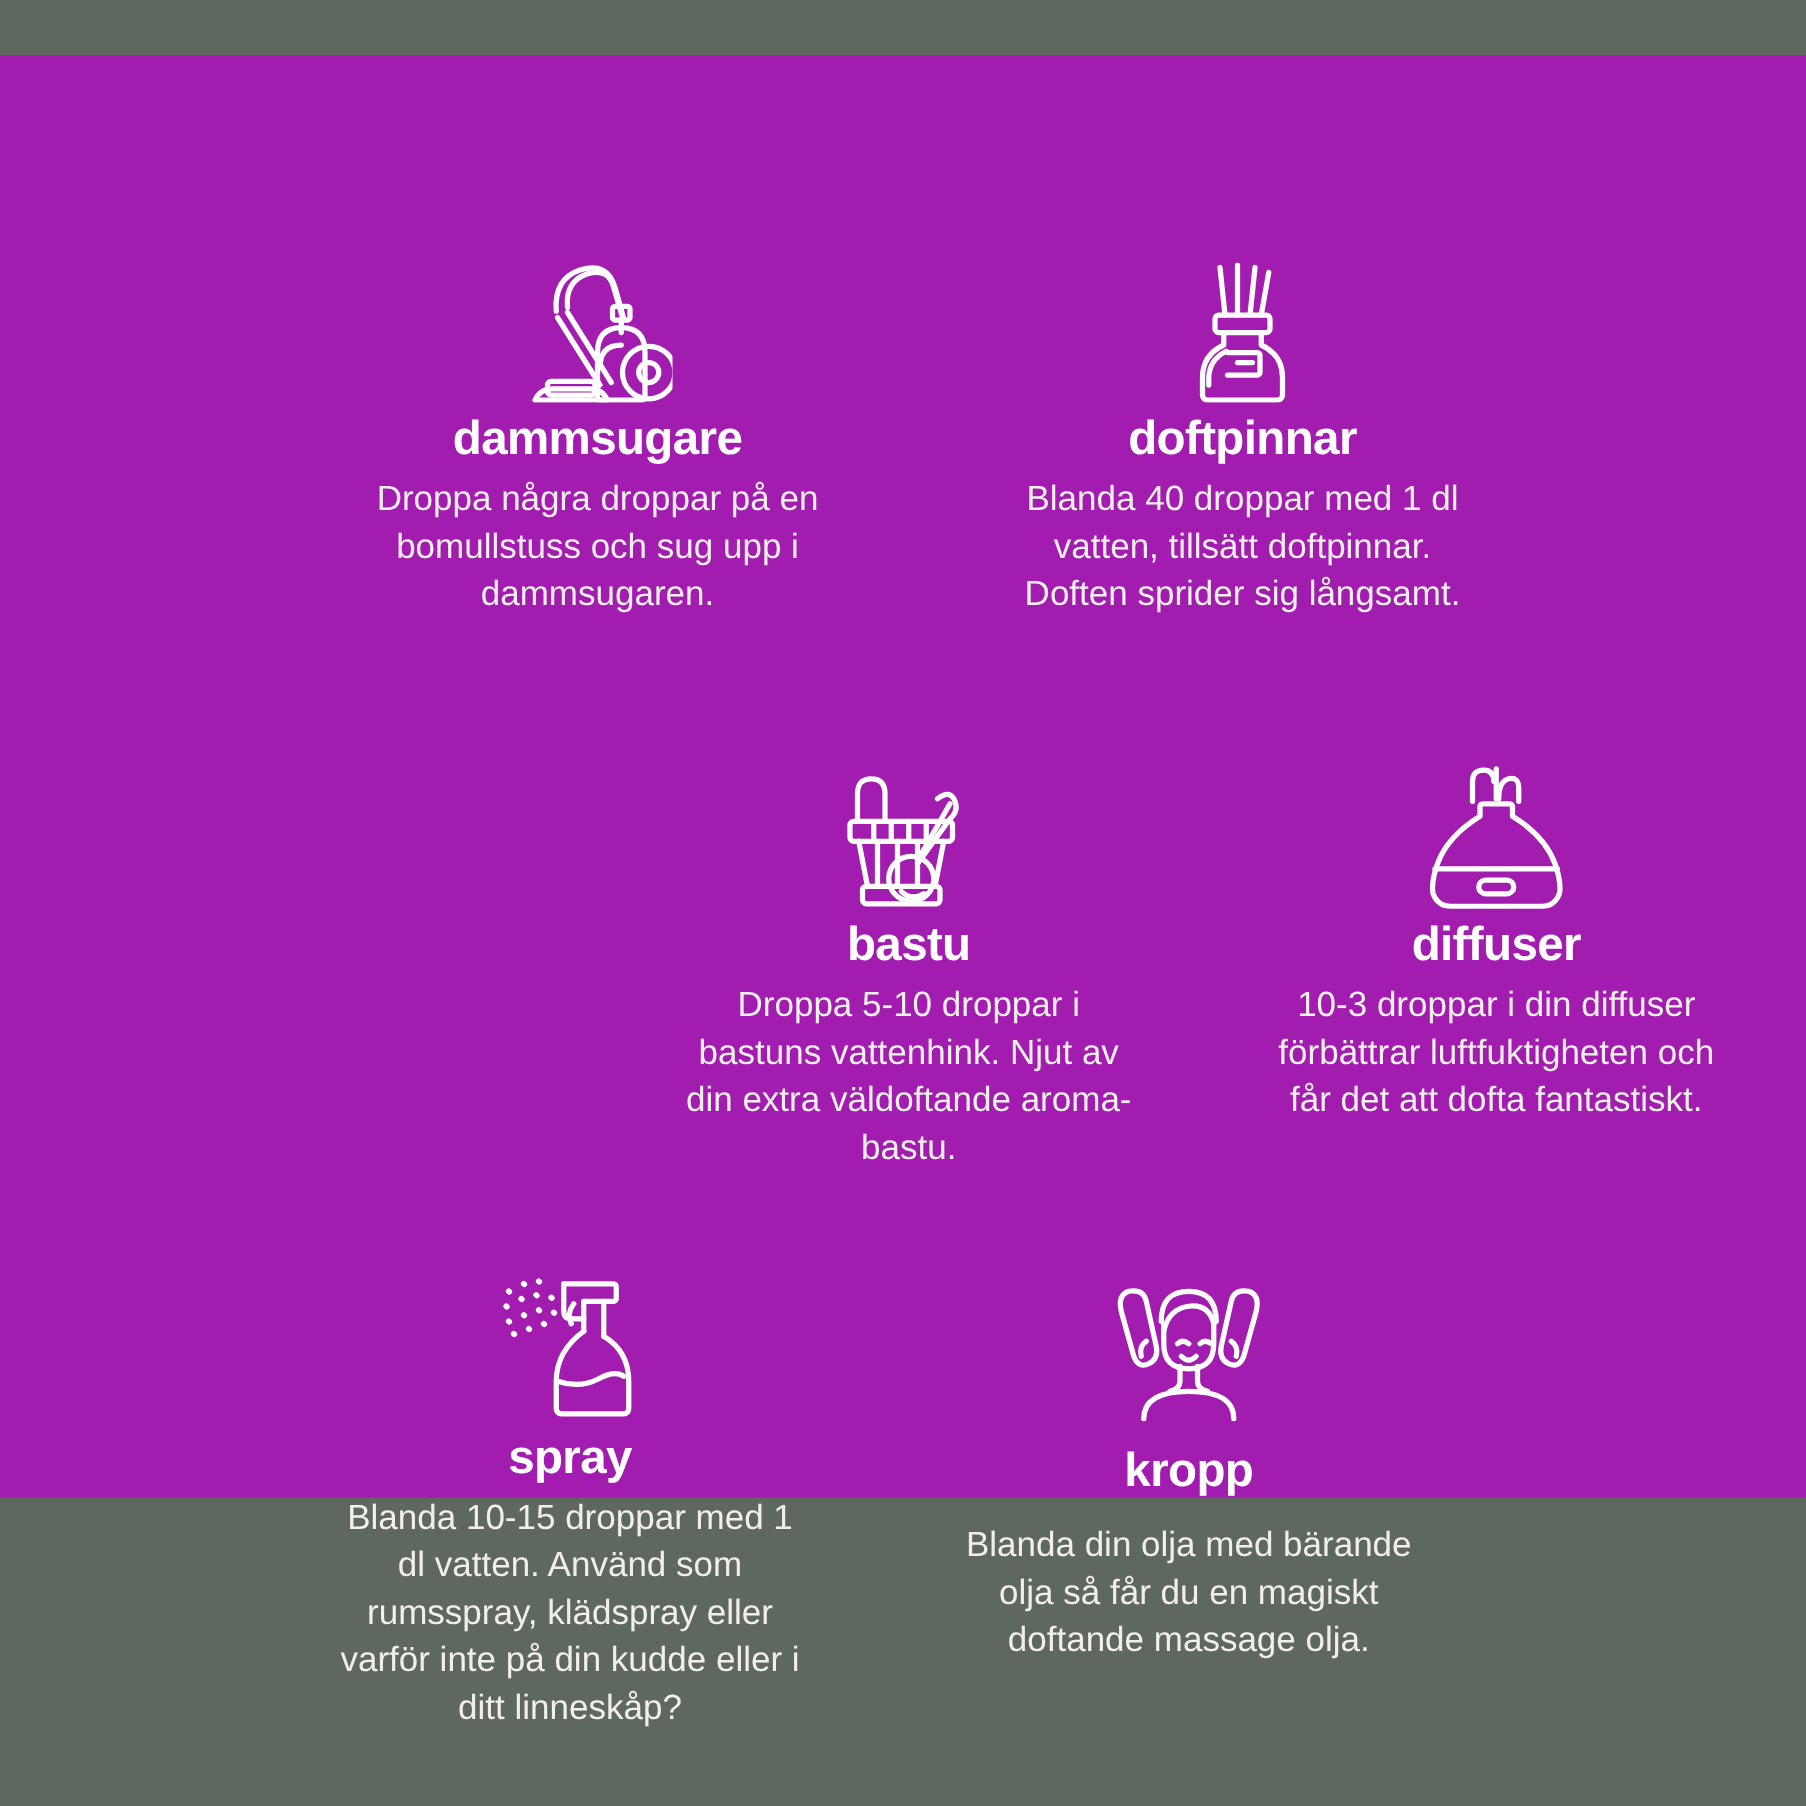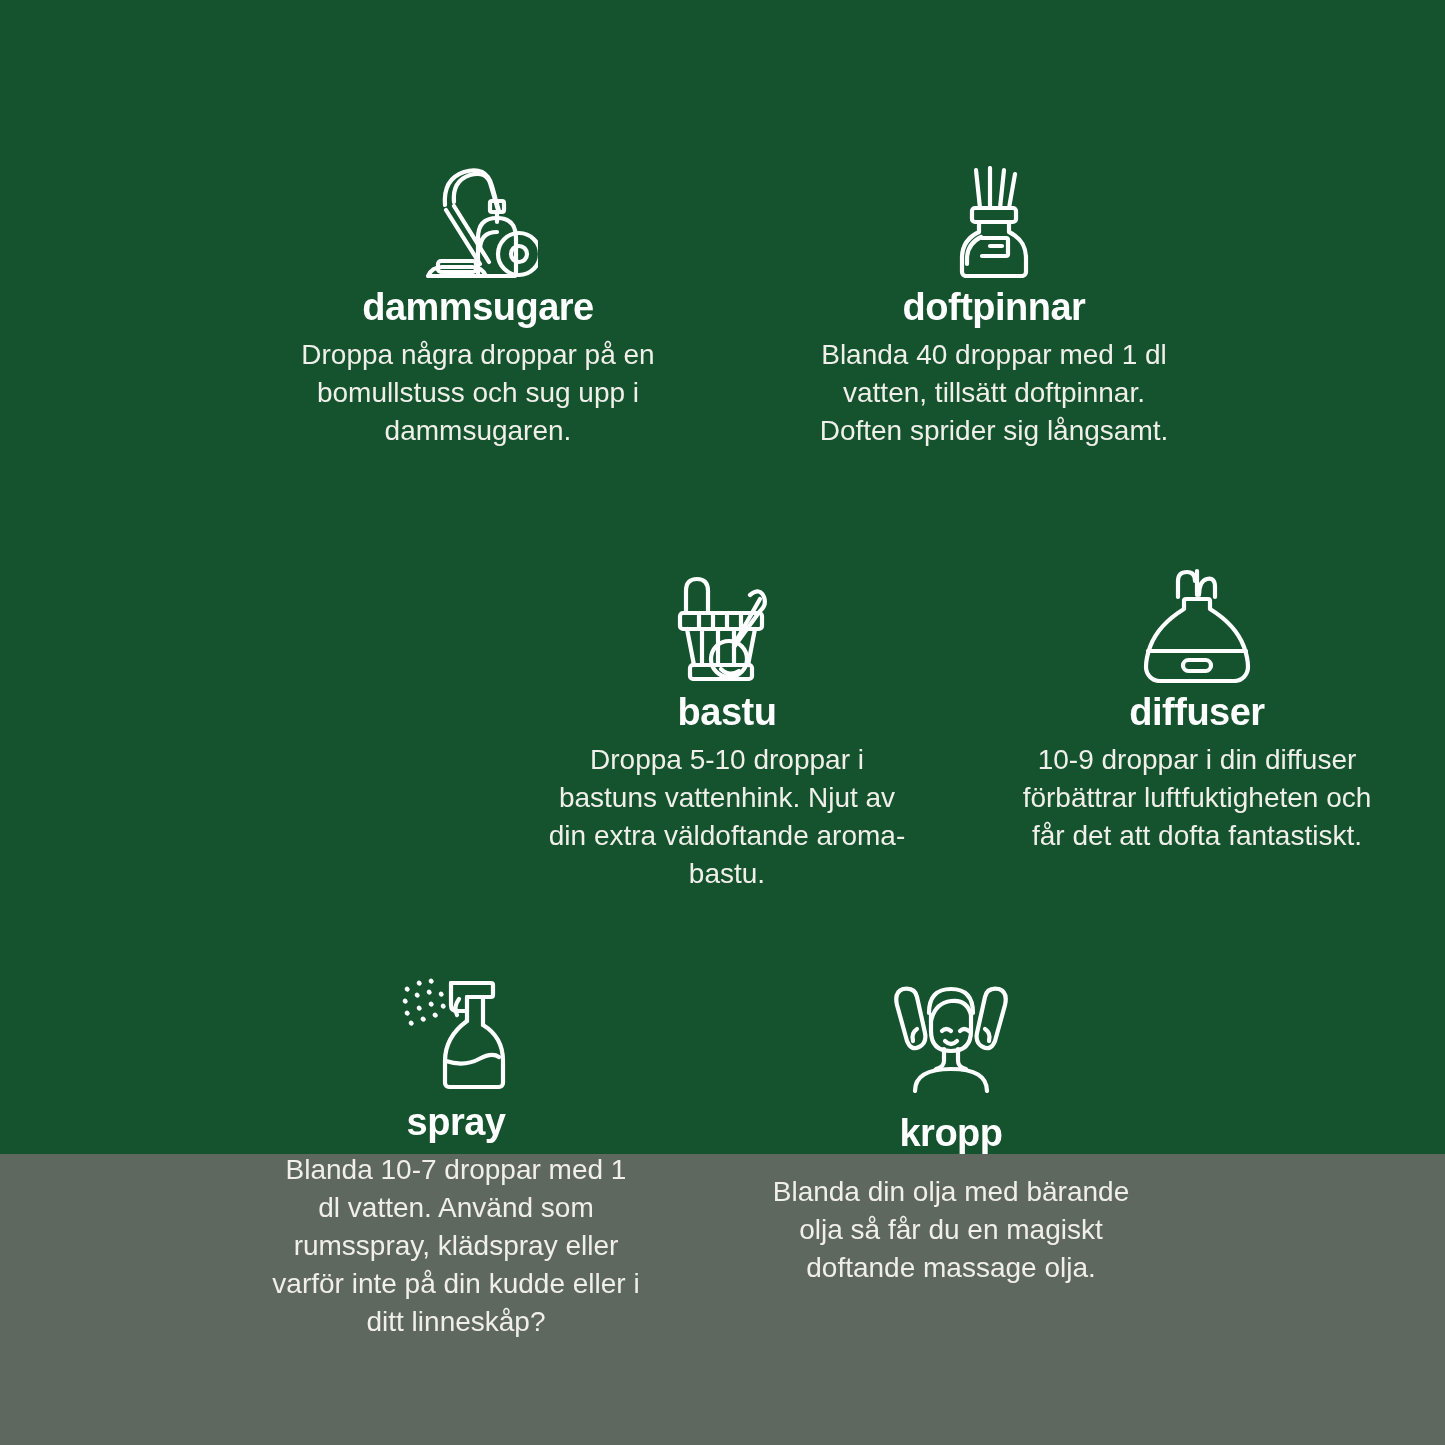--- a/index.html
+++ b/index.html
@@ -10,21 +10,22 @@
     width: 1445px;
     height: 1445px;
     background: #5f685e;
     font-family: "Liberation Sans", sans-serif;
     overflow: hidden;
   }
   .board {
     position: relative;
     width: 1445px;
     height: 1154px;
-    background: #14532d;
+    background: #a21caf;
+    margin-top: 44px;
   }
   .card {
     position: absolute;
     display: flex;
     flex-direction: column;
     align-items: center;
     text-align: center;
   }
   .icon-wrap {
     display: flex;
@@ -143,21 +144,21 @@
       <svg width="124" height="116" viewBox="0 0 124 116" fill="none" stroke="#ffffff" stroke-width="4.2" stroke-linecap="round" stroke-linejoin="round">
         <path d="M43 30 V14 q0 -9 9 -9 q8 0 8 9"></path>
         <path d="M62 28 V4"></path>
         <path d="M64 28 q0 -14 8 -16 q8 -2 8 8 V30"></path>
         <path d="M51 32 h22 a2 2 0 0 1 2 2 v8 q26 16 34 38 q4 11 4 20 a14 14 0 0 1 -14 14 H25 a14 14 0 0 1 -14 -14 q0 -9 4 -20 q8 -22 34 -38 v-8 a2 2 0 0 1 2 -2 z"></path>
         <path d="M13 84 h98"></path>
         <rect x="48" y="93" width="28" height="11" rx="5.5"></rect>
       </svg>
     </div>
     <h2 class="card-title">diffuser</h2>
-    <p class="card-desc">10-9 droppar i din diffuser förbättrar luftfuktigheten  och får det att dofta fantastiskt.</p>
+    <p class="card-desc">10-3 droppar i din diffuser förbättrar luftfuktigheten  och får det att dofta fantastiskt.</p>
   </div>
 
   <div class="card" id="card-spray">
     <div class="icon-wrap">
       <svg width="110" height="116" viewBox="0 0 110 116" fill="none" stroke="#ffffff" stroke-width="4.2" stroke-linecap="round" stroke-linejoin="round">
         <g stroke-width="4.6">
           <path d="M6 12 l0.4 0.4"></path>
             <path d="M18 6 l0.4 0.4"></path>
             <path d="M30 4 l0.4 0.4"></path>
           <path d="M4 24 l0.4 0.4"></path>
@@ -175,21 +176,21 @@
         <path d="M50 6 h40 a2 2 0 0 1 2 2 v10 a2 2 0 0 1 -2 2 H66"></path>
         <path d="M50 6 v22 q0 6 6 6 h10"></path>
         <path d="M58 22 q-6 8 -2 16"></path>
         <path d="M66 20 v24"></path>
         <path d="M82 20 v28"></path>
         <path d="M66 44 q-22 16 -22 40 v22 a4 4 0 0 0 4 4 h50 a4 4 0 0 0 4 -4 V84 q0 -24 -20 -36"></path>
         <path d="M45 84 q18 6 33 -2 q13 -7 20 -2"></path>
       </svg>
     </div>
     <h2 class="card-title">spray</h2>
-    <p class="card-desc">Blanda 10-7 droppar med 1 dl vatten. Använd som rumsspray, klädspray eller varför inte på din kudde eller i ditt linneskåp?</p>
+    <p class="card-desc">Blanda 10-15 droppar med 1 dl vatten. Använd som rumsspray, klädspray eller varför inte på din kudde eller i ditt linneskåp?</p>
   </div>
 
   <div class="card" id="card-kropp">
     <div class="icon-wrap">
       <svg width="124" height="112" viewBox="0 0 124 112" fill="none" stroke="#ffffff" stroke-width="4.2" stroke-linecap="round" stroke-linejoin="round">
         <path d="M40 32 q0 -24 22 -24 q22 0 22 24"></path>
         <path d="M42 40 q4 -18 20 -20 q16 -2 20 14"></path>
         <path d="M42 34 v16 q0 20 20 20 q20 0 20 -20 V34"></path>
         <path d="M53 50 q4 -4 9 0"></path>
         <path d="M71 50 q4 -4 9 0"></path>

